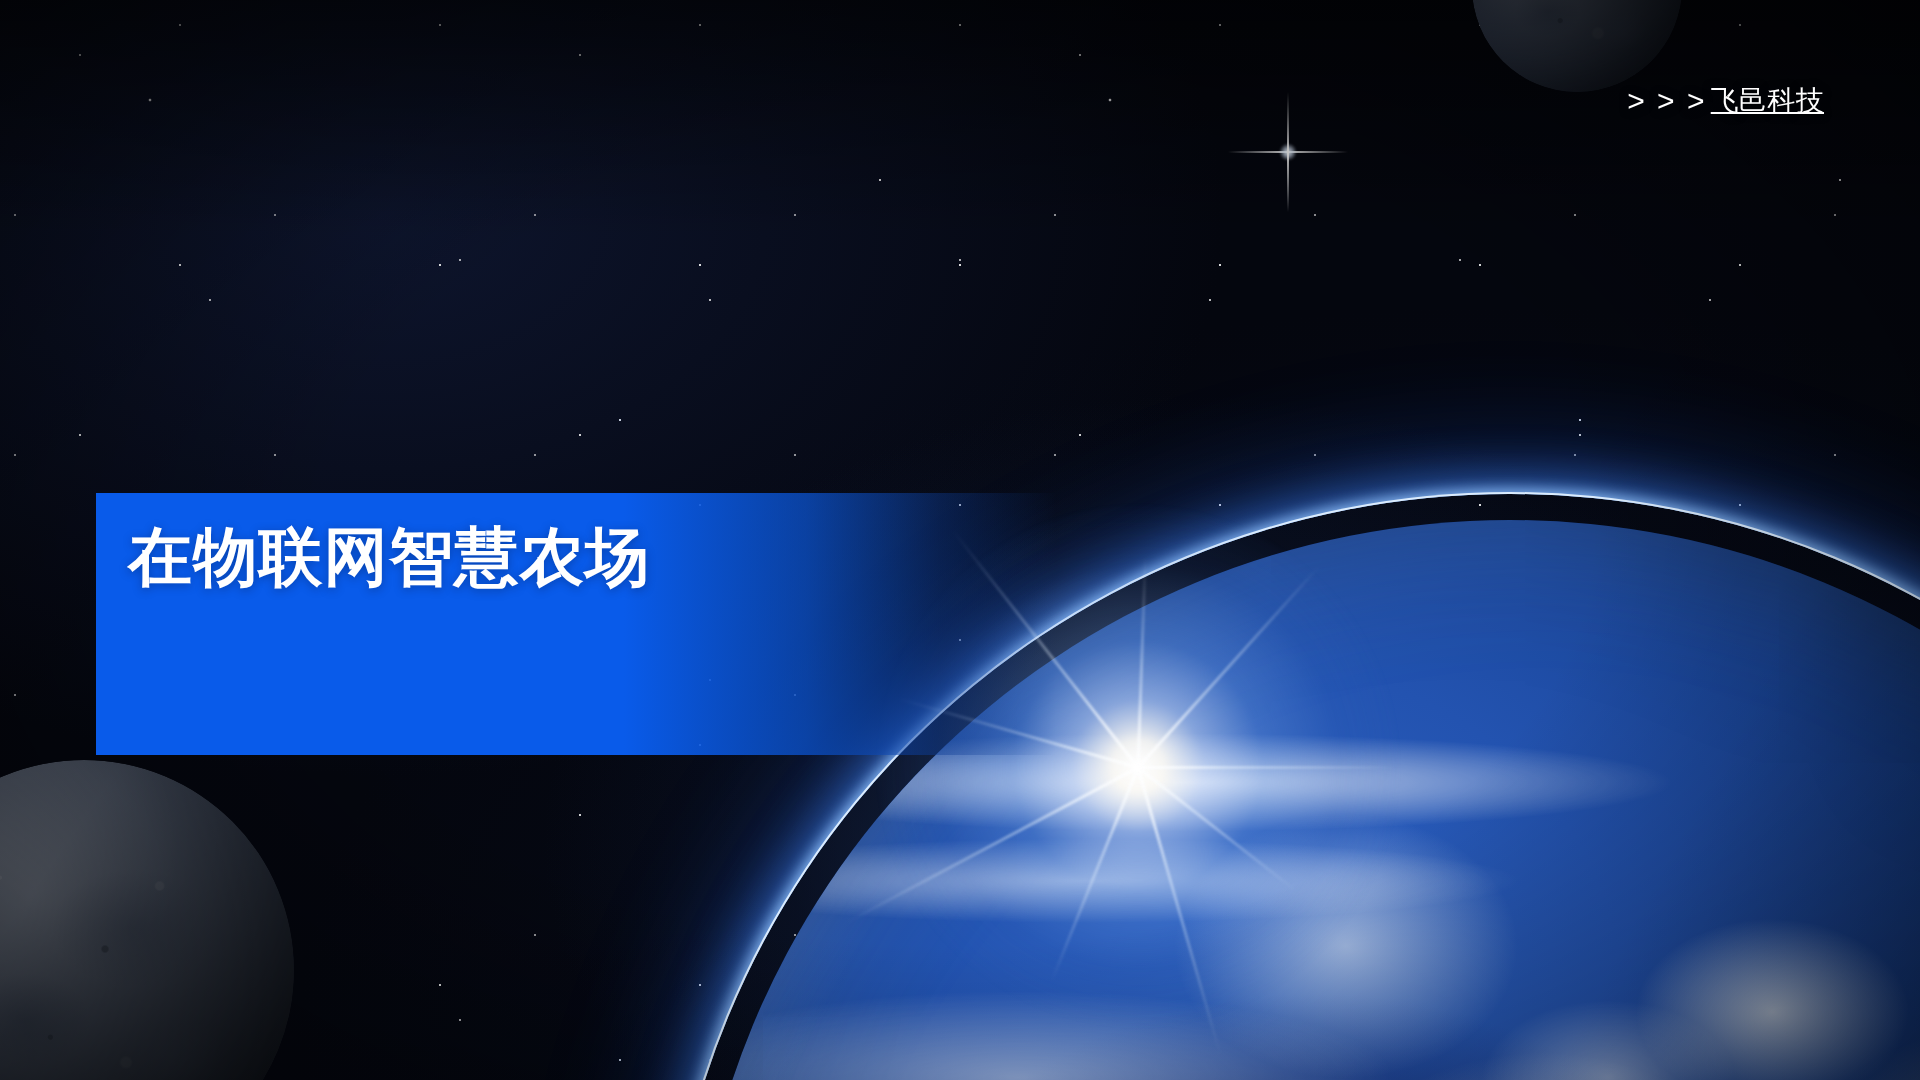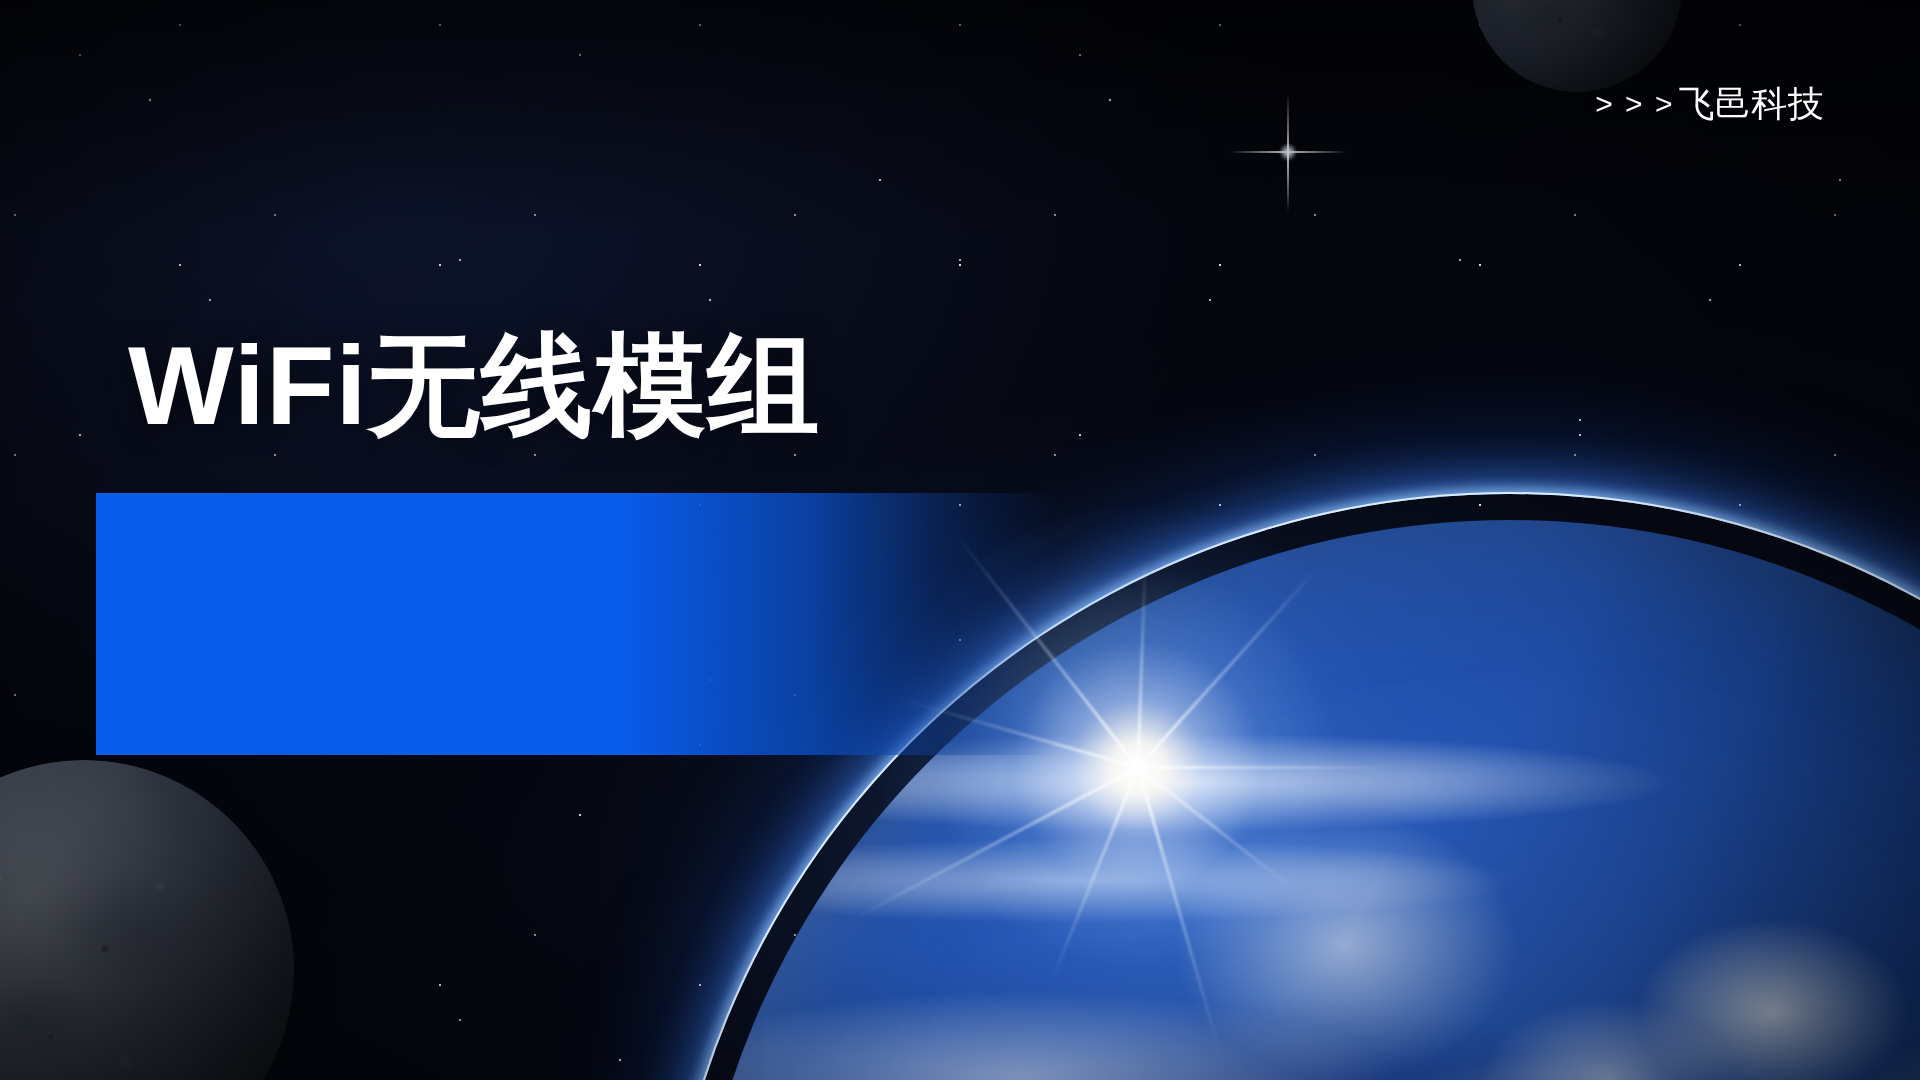--- a/index.html
+++ b/index.html
@@ -254,24 +254,25 @@
   .logo .chev{
     font-size:30px;
     font-weight:400;
     line-height:1;
     margin-right:12px;
     color:#ffffff;
     font-family:"Liberation Sans", "DejaVu Sans", sans-serif;
   }
   .logo .chev:nth-of-type(3){ margin-right:6px; }
   .logo .brand{
-    font-size:36px;
+    font-size:28px;
     font-weight:400;
     line-height:1;
     color:#ffffff;
+    text-decoration:underline;
   }
 
   
   .headline{
     position:absolute;
     left:128px; top:330px;
     z-index:30;
     color:#ffffff;
     font-size:112px;
     font-weight:700;
@@ -360,18 +361,18 @@
 
   <div class="subpanel"></div>
 
   <div class="logo">
     <span class="chev">&gt;</span>
     <span class="chev">&gt;</span>
     <span class="chev">&gt;</span>
     <span class="brand">飞邑科技</span>
   </div>
 
-  <div class="headline">WiFi无线模组</div>
 
   <div class="subtext">
+    <span class="line">在物联网智慧农场</span>
   </div>
 
 </div>
 
 </body></html>

